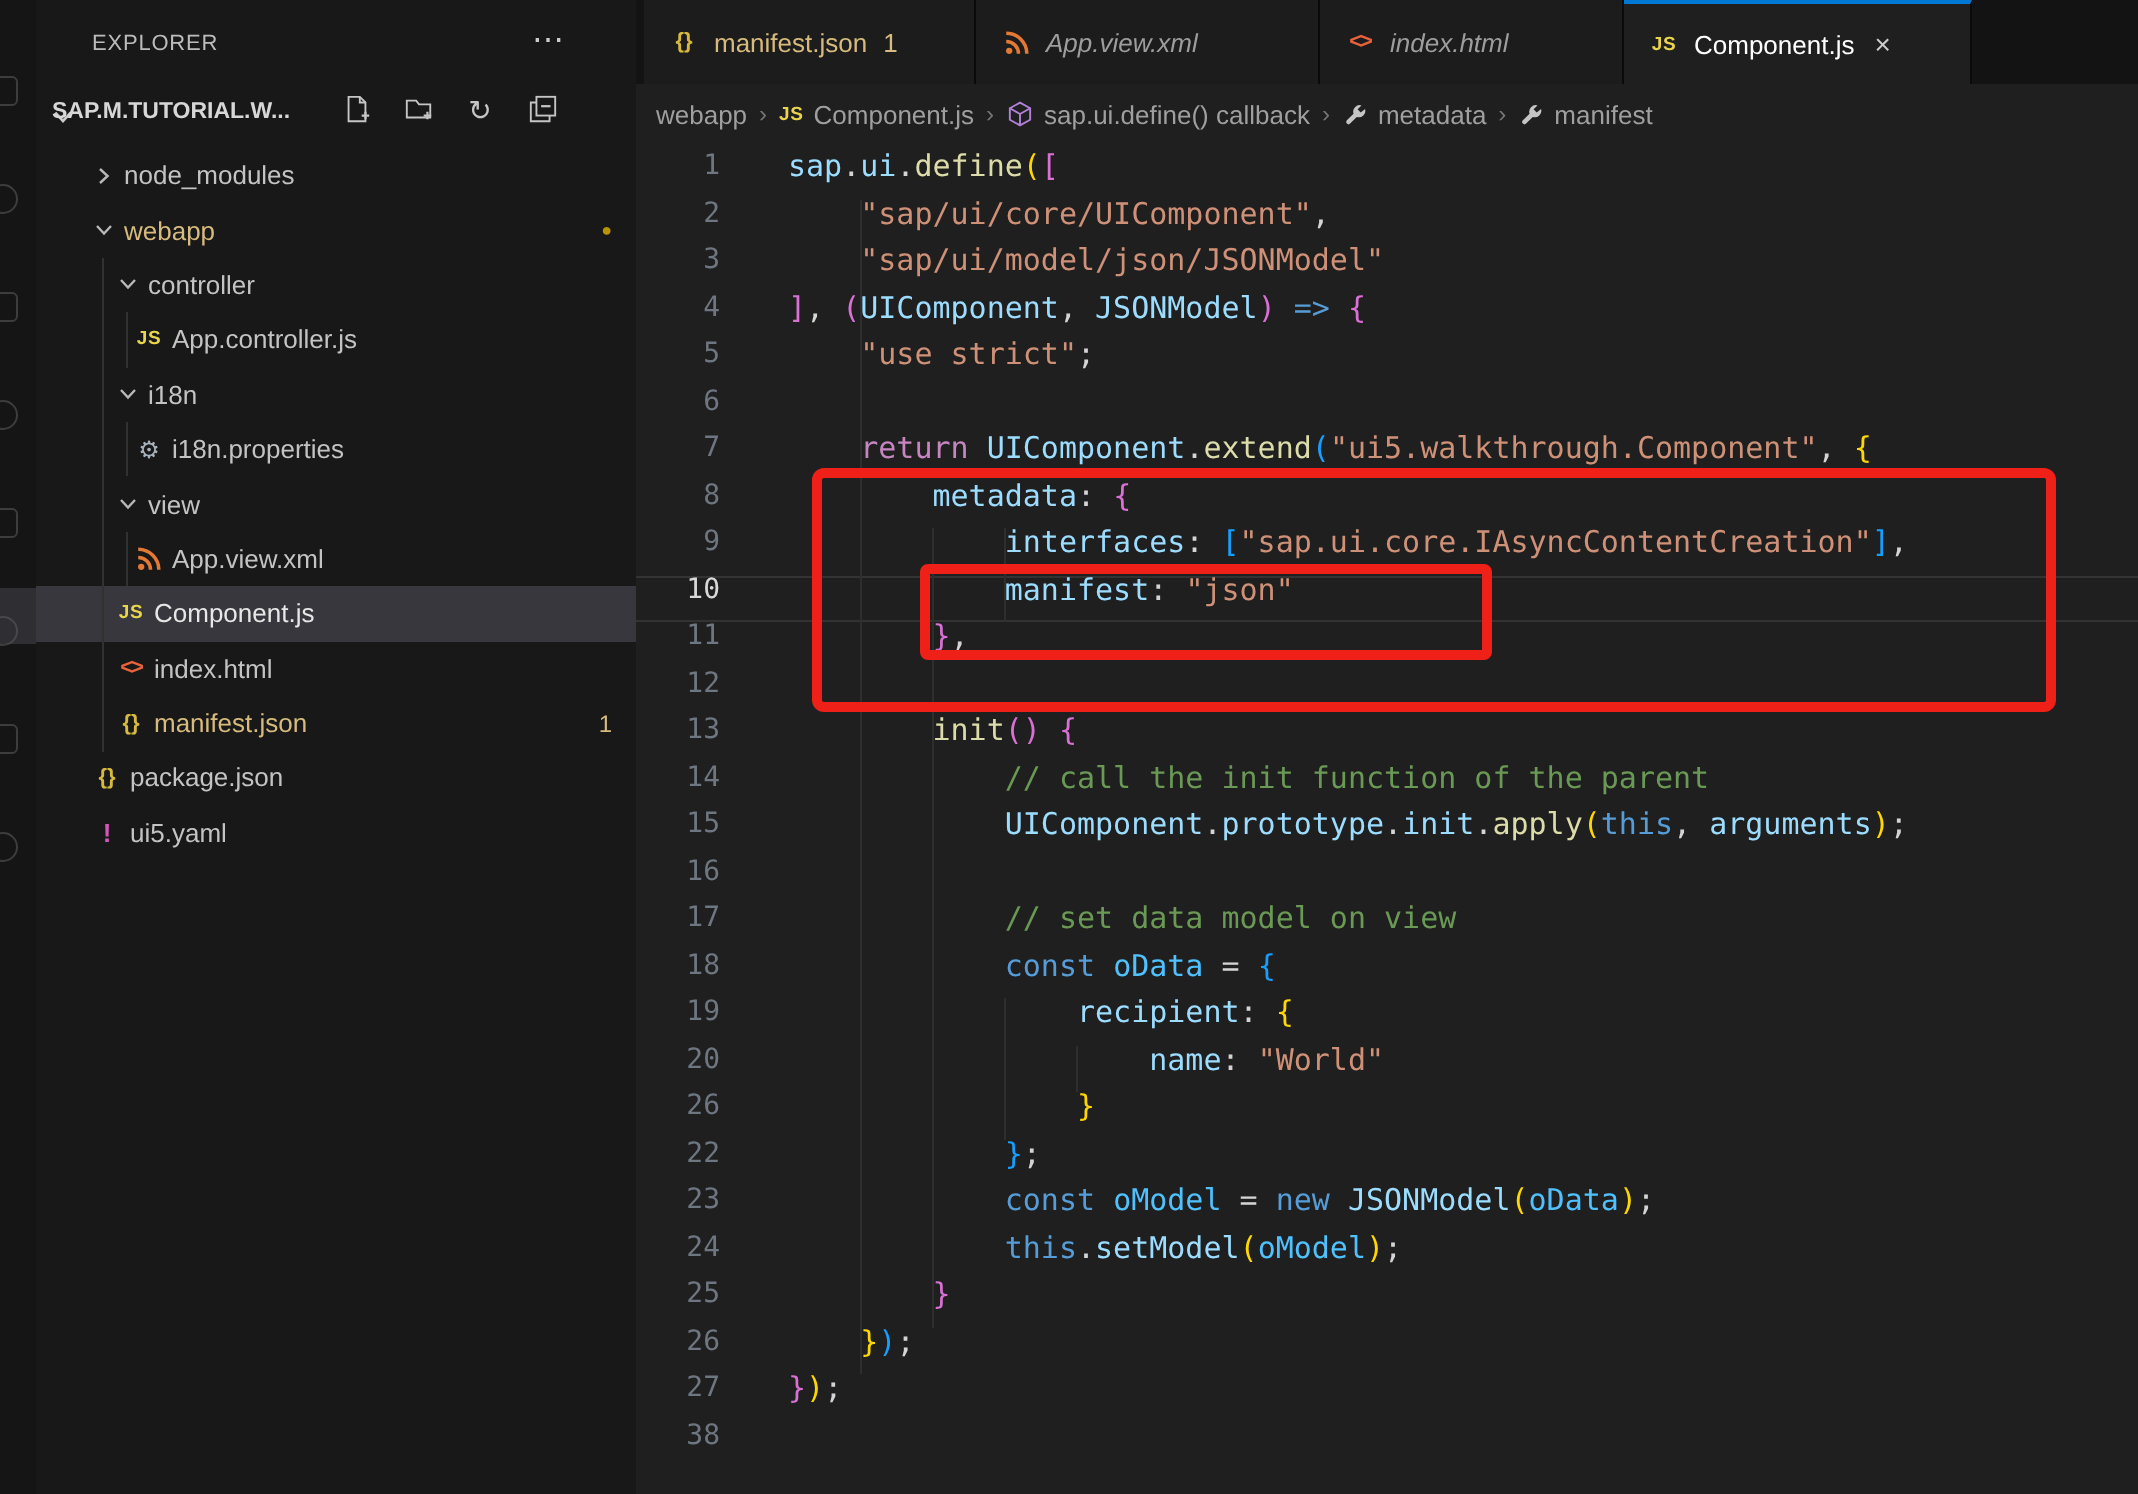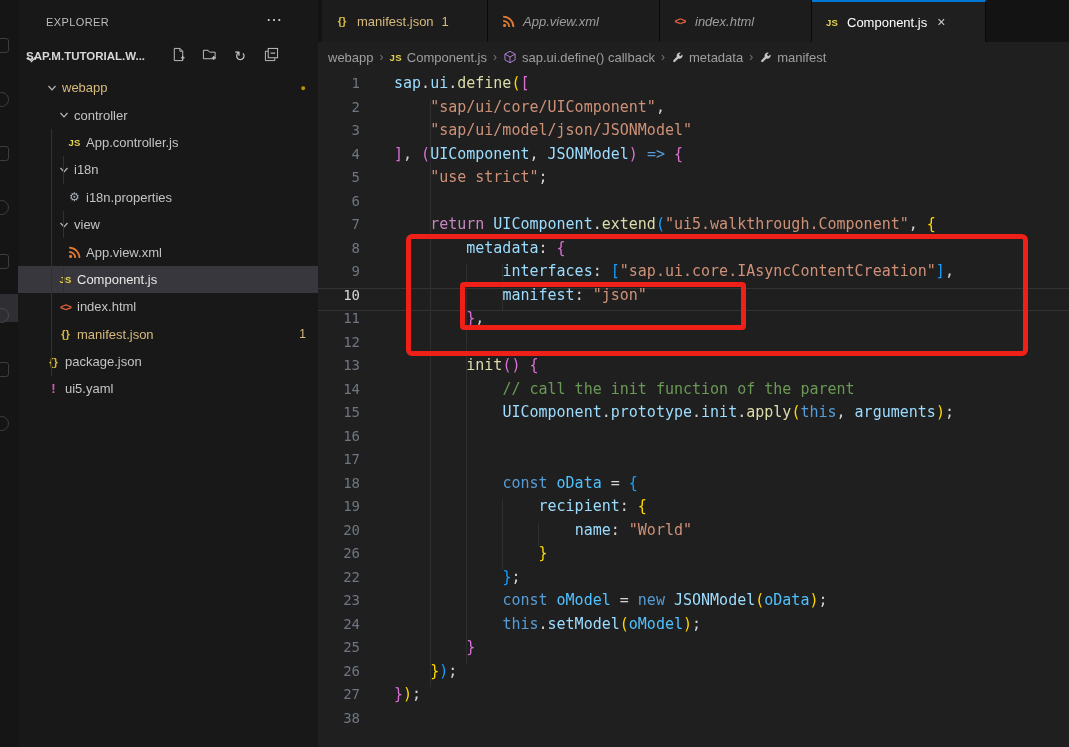--- a/index.html
+++ b/index.html
@@ -102,20 +102,28 @@
             </svg></span><span class="proj-act" style="left: 181px;"><svg width="15" height="15" viewBox="0 0 16 16">
               <path d="M1.5 3.5h5l1.5 2h6v7h-12.5z" stroke="#c5c5c5" fill="none"></path>
               <path d="M10.5 11.5h4M12.5 9.5v4" stroke="#c5c5c5" fill="none" stroke-width="1.2"></path>
             </svg></span><span class="proj-act" style="left: 212px;"><span style="font-size:14px">↻</span></span><span class="proj-act" style="left: 243px;"><svg width="15" height="15" viewBox="0 0 16 16">
               <rect x="4.5" y="1.5" width="10" height="10" stroke="#c5c5c5" fill="none"></rect>
               <path d="M4.5 4.5h-3v10h10v-3" stroke="#c5c5c5" fill="none"></path>
               <path d="M7 6.5h5" stroke="#c5c5c5" stroke-width="1.2"></path>
             </svg></span></span>
     </div>
     <div id="tree">
+        <div class="trow" style="padding-left: 26px;">
+          <span class="chev">
+            <svg width="10" height="10" viewBox="0 0 10 10">
+              <path d="M3 1.5l3.8 3.5L3 8.5" stroke="#b8b8b8" stroke-width="1.2" fill="none"></path>
+            </svg>
+          </span>
+          <span class="lbl">node_modules</span>
+        </div>
         <div class="trow mod" style="padding-left: 26px;">
           <span class="chev">
             <svg width="10" height="10" viewBox="0 0 10 10">
               <path d="M1.5 3l3.5 3.8L8.5 3" stroke="#b8b8b8" stroke-width="1.2" fill="none"></path>
             </svg>
           </span>
           <span class="lbl">webapp</span>
           <span class="dot">●</span>
         </div>
         <div class="trow" style="padding-left: 38px;">
@@ -292,21 +300,21 @@
           <div class="cline"><span class="ln">7</span><span class="ct"><span class="tk-p">    </span><span class="tk-K">return</span><span class="tk-p"> </span><span class="tk-v">UIComponent</span><span class="tk-p">.</span><span class="tk-f">extend</span><span class="tk-b3">(</span><span class="tk-s">"ui5.walkthrough.Component"</span><span class="tk-p">, </span><span class="tk-b1">{</span></span></div>
           <div class="cline"><span class="ln">8</span><span class="ct"><span class="tk-p">        </span><span class="tk-v">metadata</span><span class="tk-p">: </span><span class="tk-b2">{</span></span></div>
           <div class="cline"><span class="ln">9</span><span class="ct"><span class="tk-p">            </span><span class="tk-v">interfaces</span><span class="tk-p">: </span><span class="tk-b3">[</span><span class="tk-s">"sap.ui.core.IAsyncContentCreation"</span><span class="tk-b3">]</span><span class="tk-p">,</span></span></div>
           <div class="cline cur"><span class="ln">10</span><span class="ct"><span class="tk-p">            </span><span class="tk-v">manifest</span><span class="tk-p">: </span><span class="tk-s">"json"</span></span></div>
           <div class="cline"><span class="ln">11</span><span class="ct"><span class="tk-p">        </span><span class="tk-b2">}</span><span class="tk-p">,</span></span></div>
           <div class="cline"><span class="ln">12</span><span class="ct"></span></div>
           <div class="cline"><span class="ln">13</span><span class="ct"><span class="tk-p">        </span><span class="tk-f">init</span><span class="tk-b2">()</span><span class="tk-p"> </span><span class="tk-b2">{</span></span></div>
           <div class="cline"><span class="ln">14</span><span class="ct"><span class="tk-p">            </span><span class="tk-c">// call the init function of the parent</span></span></div>
           <div class="cline"><span class="ln">15</span><span class="ct"><span class="tk-p">            </span><span class="tk-v">UIComponent</span><span class="tk-p">.</span><span class="tk-v">prototype</span><span class="tk-p">.</span><span class="tk-v">init</span><span class="tk-p">.</span><span class="tk-f">apply</span><span class="tk-b1">(</span><span class="tk-k">this</span><span class="tk-p">, </span><span class="tk-v">arguments</span><span class="tk-b1">)</span><span class="tk-p">;</span></span></div>
           <div class="cline"><span class="ln">16</span><span class="ct"></span></div>
-          <div class="cline"><span class="ln">17</span></div>
+          <div class="cline"><span class="ln">17</span><span class="ct"><span class="tk-p">            </span><span class="tk-c">// set data model on view</span></span></div>
           <div class="cline"><span class="ln">18</span><span class="ct"><span class="tk-p">            </span><span class="tk-k">const</span><span class="tk-p"> </span><span class="tk-V">oData</span><span class="tk-p"> = </span><span class="tk-b3">{</span></span></div>
           <div class="cline"><span class="ln">19</span><span class="ct"><span class="tk-p">                </span><span class="tk-v">recipient</span><span class="tk-p">: </span><span class="tk-b1">{</span></span></div>
           <div class="cline"><span class="ln">20</span><span class="ct"><span class="tk-p">                    </span><span class="tk-v">name</span><span class="tk-p">: </span><span class="tk-s">"World"</span></span></div>
           <div class="cline"><span class="ln">26</span><span class="ct"><span class="tk-p">                </span><span class="tk-b1">}</span></span></div>
           <div class="cline"><span class="ln">22</span><span class="ct"><span class="tk-p">            </span><span class="tk-b3">}</span><span class="tk-p">;</span></span></div>
           <div class="cline"><span class="ln">23</span><span class="ct"><span class="tk-p">            </span><span class="tk-k">const</span><span class="tk-p"> </span><span class="tk-V">oModel</span><span class="tk-p"> = </span><span class="tk-k">new</span><span class="tk-p"> </span><span class="tk-v">JSONModel</span><span class="tk-b1">(</span><span class="tk-V">oData</span><span class="tk-b1">)</span><span class="tk-p">;</span></span></div>
           <div class="cline"><span class="ln">24</span><span class="ct"><span class="tk-p">            </span><span class="tk-k">this</span><span class="tk-p">.</span><span class="tk-v">setModel</span><span class="tk-b1">(</span><span class="tk-V">oModel</span><span class="tk-b1">)</span><span class="tk-p">;</span></span></div>
           <div class="cline"><span class="ln">25</span><span class="ct"><span class="tk-p">        </span><span class="tk-b2">}</span></span></div>
           <div class="cline"><span class="ln">26</span><span class="ct"><span class="tk-p">    </span><span class="tk-b1">}</span><span class="tk-b3">)</span><span class="tk-p">;</span></span></div>
           <div class="cline"><span class="ln">27</span><span class="ct"><span class="tk-b2">}</span><span class="tk-b1">)</span><span class="tk-p">;</span></span></div>

